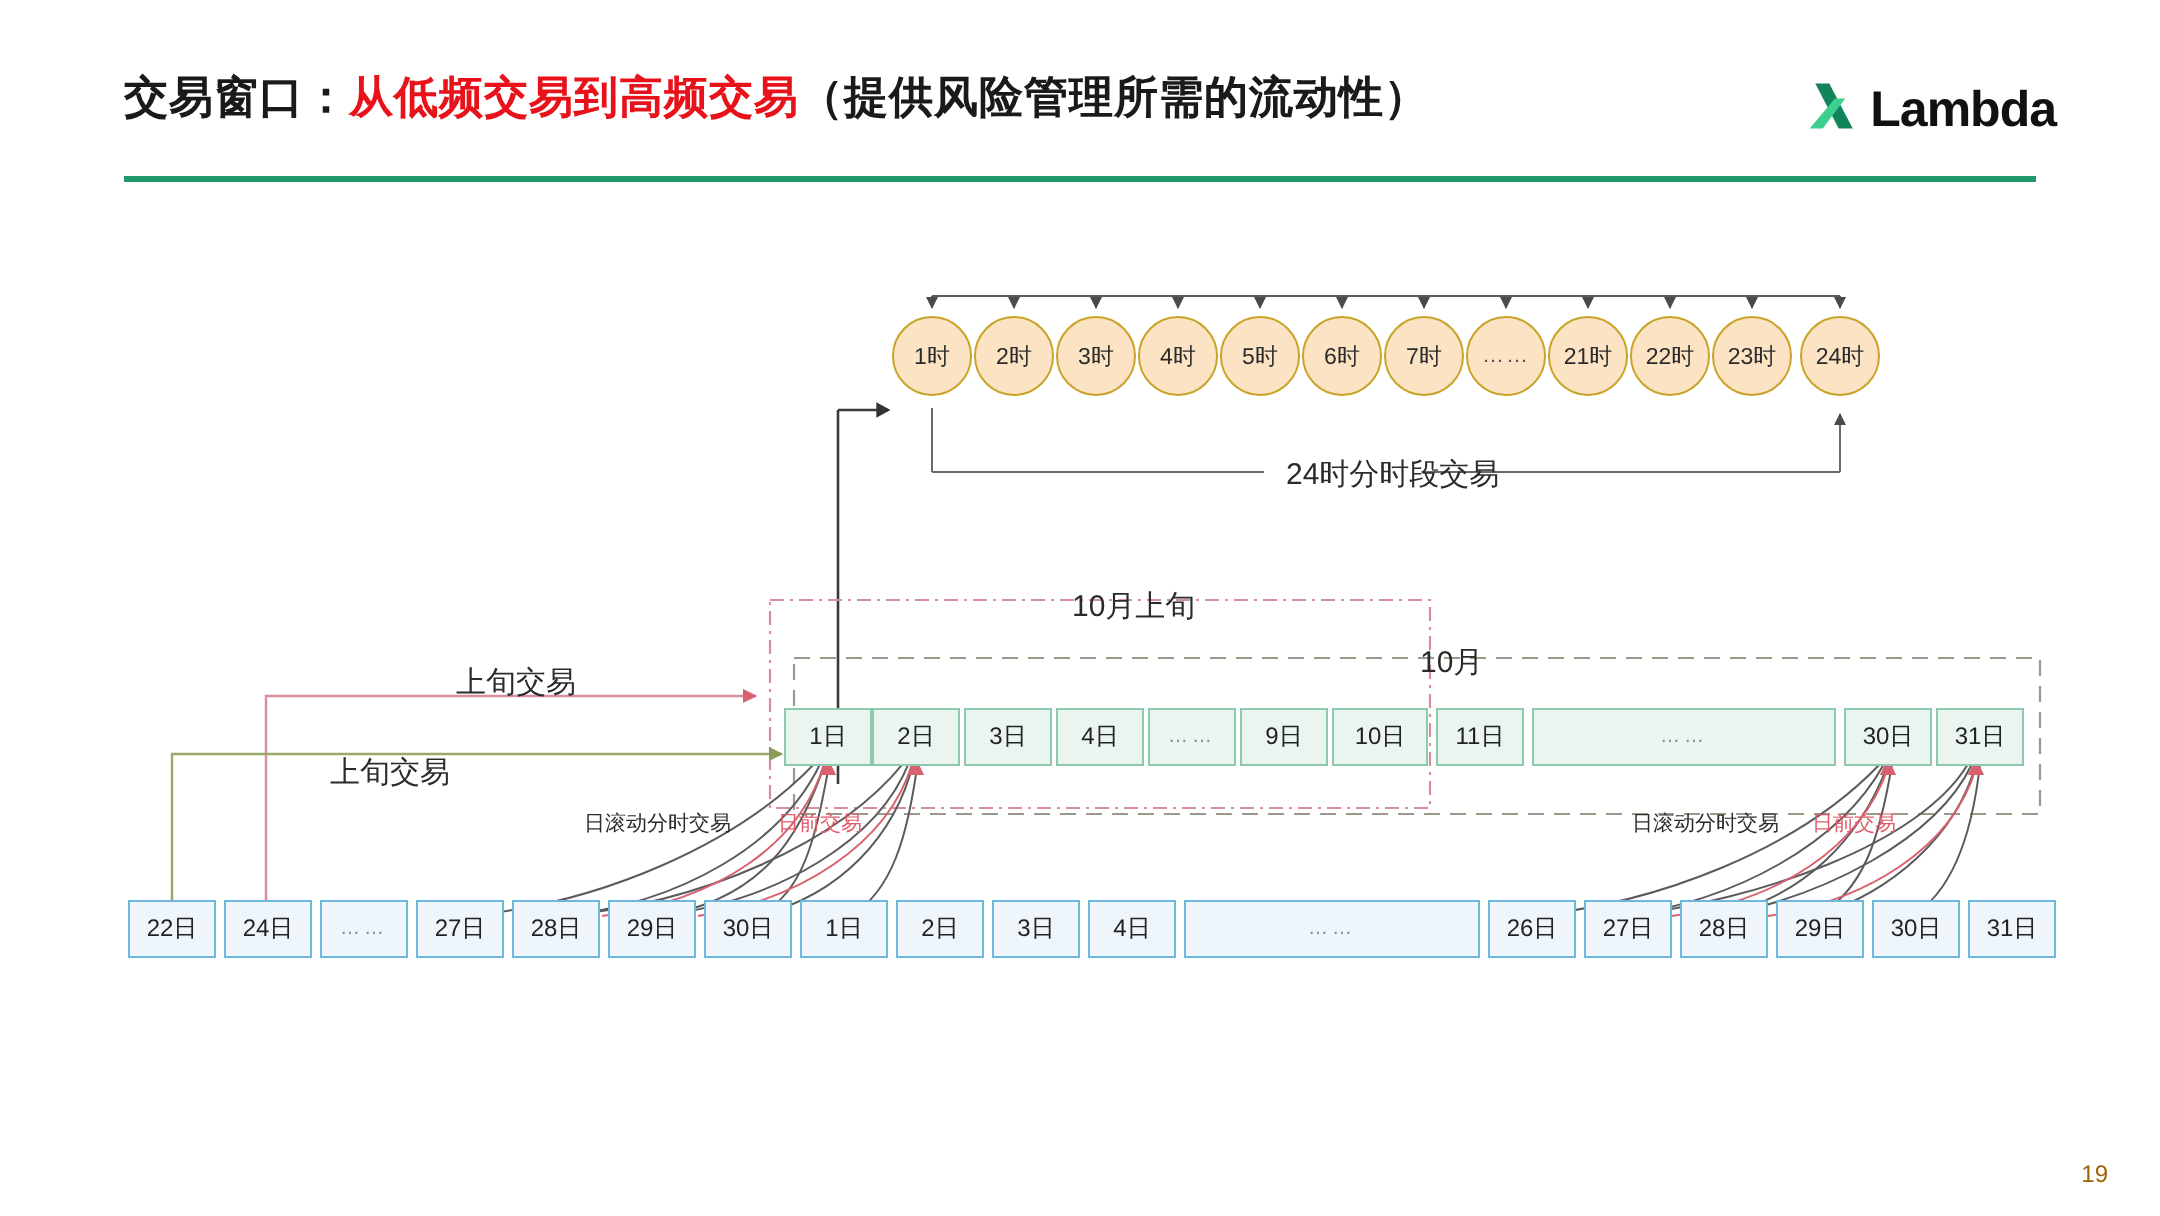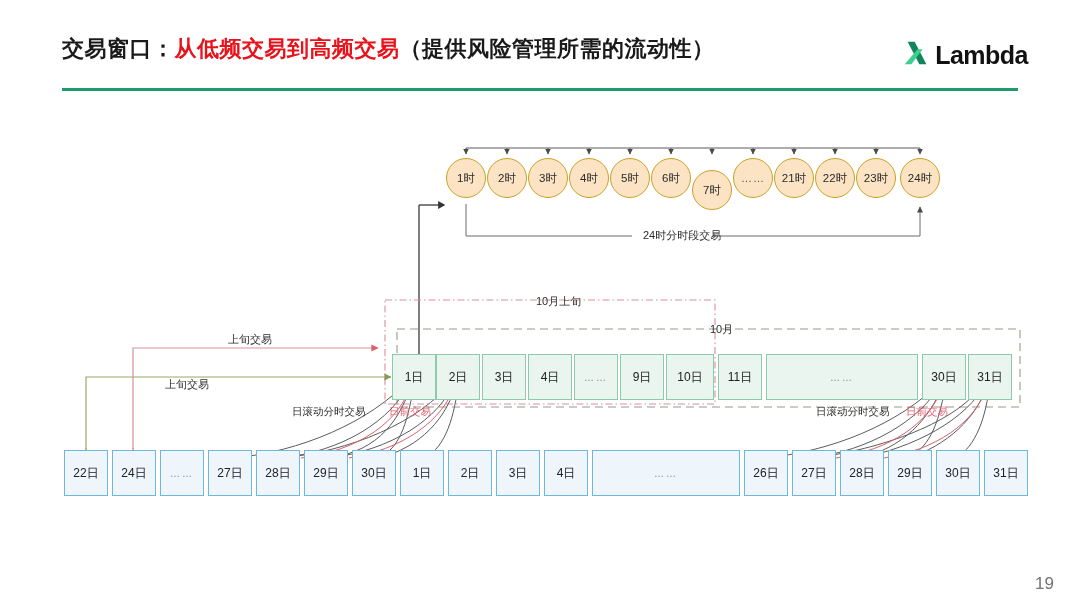--- a/index.html
+++ b/index.html
@@ -35,36 +35,36 @@
   .hour{
     position:absolute;width:40px;height:40px;border-radius:50%;
     background:#fbe3c4;border:1.2px solid #c9a227;
     display:flex;align-items:center;justify-content:center;
     font-size:11.5px;color:#2b2b2b;box-sizing:border-box;
   }
   .hour.dots{font-size:11px;letter-spacing:1px;color:#555;}
 
   
   .daybox{
-    position:absolute;height:46px;box-sizing:border-box;
+    position:absolute;height:29px;box-sizing:border-box;
     display:flex;align-items:center;justify-content:center;
     font-size:12px;color:#222;
   }
   .daybox.green{background:#e9f5ee;border:1.2px solid #8cc9ad;}
   .daybox.blue{background:#eef5fb;border:1.2px solid #6fb8dd;text-align:right;}
   .daybox.dots{color:#7a8a99;letter-spacing:2px;font-size:10px;}
 
   
-  .lbl{position:absolute;font-size:11px;color:#2b2b2b;white-space:nowrap;}
+  .lbl{position:absolute;font-size:15px;color:#2b2b2b;white-space:nowrap;}
   .lbl.sm{font-size:10.5px;}
   .lbl.red{color:#e05a6a;}
 
   .pageno{
     position:absolute;right:26px;bottom:14px;
-    font-size:17px;color:#737373;
+    font-size:12px;color:#a16207;
   }
 </style>
 </head>
 <body>
 
 <div class="slide">
 
   <div class="header">
     <div class="title">
       <span>交易窗口：</span><span class="red">从低频交易到高频交易</span><span class="paren">（提供风险管理所需的流动性）</span>
@@ -184,21 +184,21 @@
         </g>
     </svg>
 
     <div>
       <div class="hour" style="left:446px;top:66px">1时</div>
       <div class="hour" style="left:487px;top:66px">2时</div>
       <div class="hour" style="left:528px;top:66px">3时</div>
       <div class="hour" style="left:569px;top:66px">4时</div>
       <div class="hour" style="left:610px;top:66px">5时</div>
       <div class="hour" style="left:651px;top:66px">6时</div>
-      <div class="hour" style="left:692px;top:78px">7时</div>
+      <div class="hour" style="left:692px;top:66px">7时</div>
       <div class="hour dots" style="left:733px;top:66px">……</div>
       <div class="hour" style="left:774px;top:66px">21时</div>
       <div class="hour" style="left:815px;top:66px">22时</div>
       <div class="hour" style="left:856px;top:66px">23时</div>
       <div class="hour" style="left:900px;top:66px">24时</div>
     </div>
 
     <div class="lbl" style="left:643px;top:136px">24时分时段交易</div>
 
     <div class="lbl" style="left:536px;top:202px">10月上旬</div>

